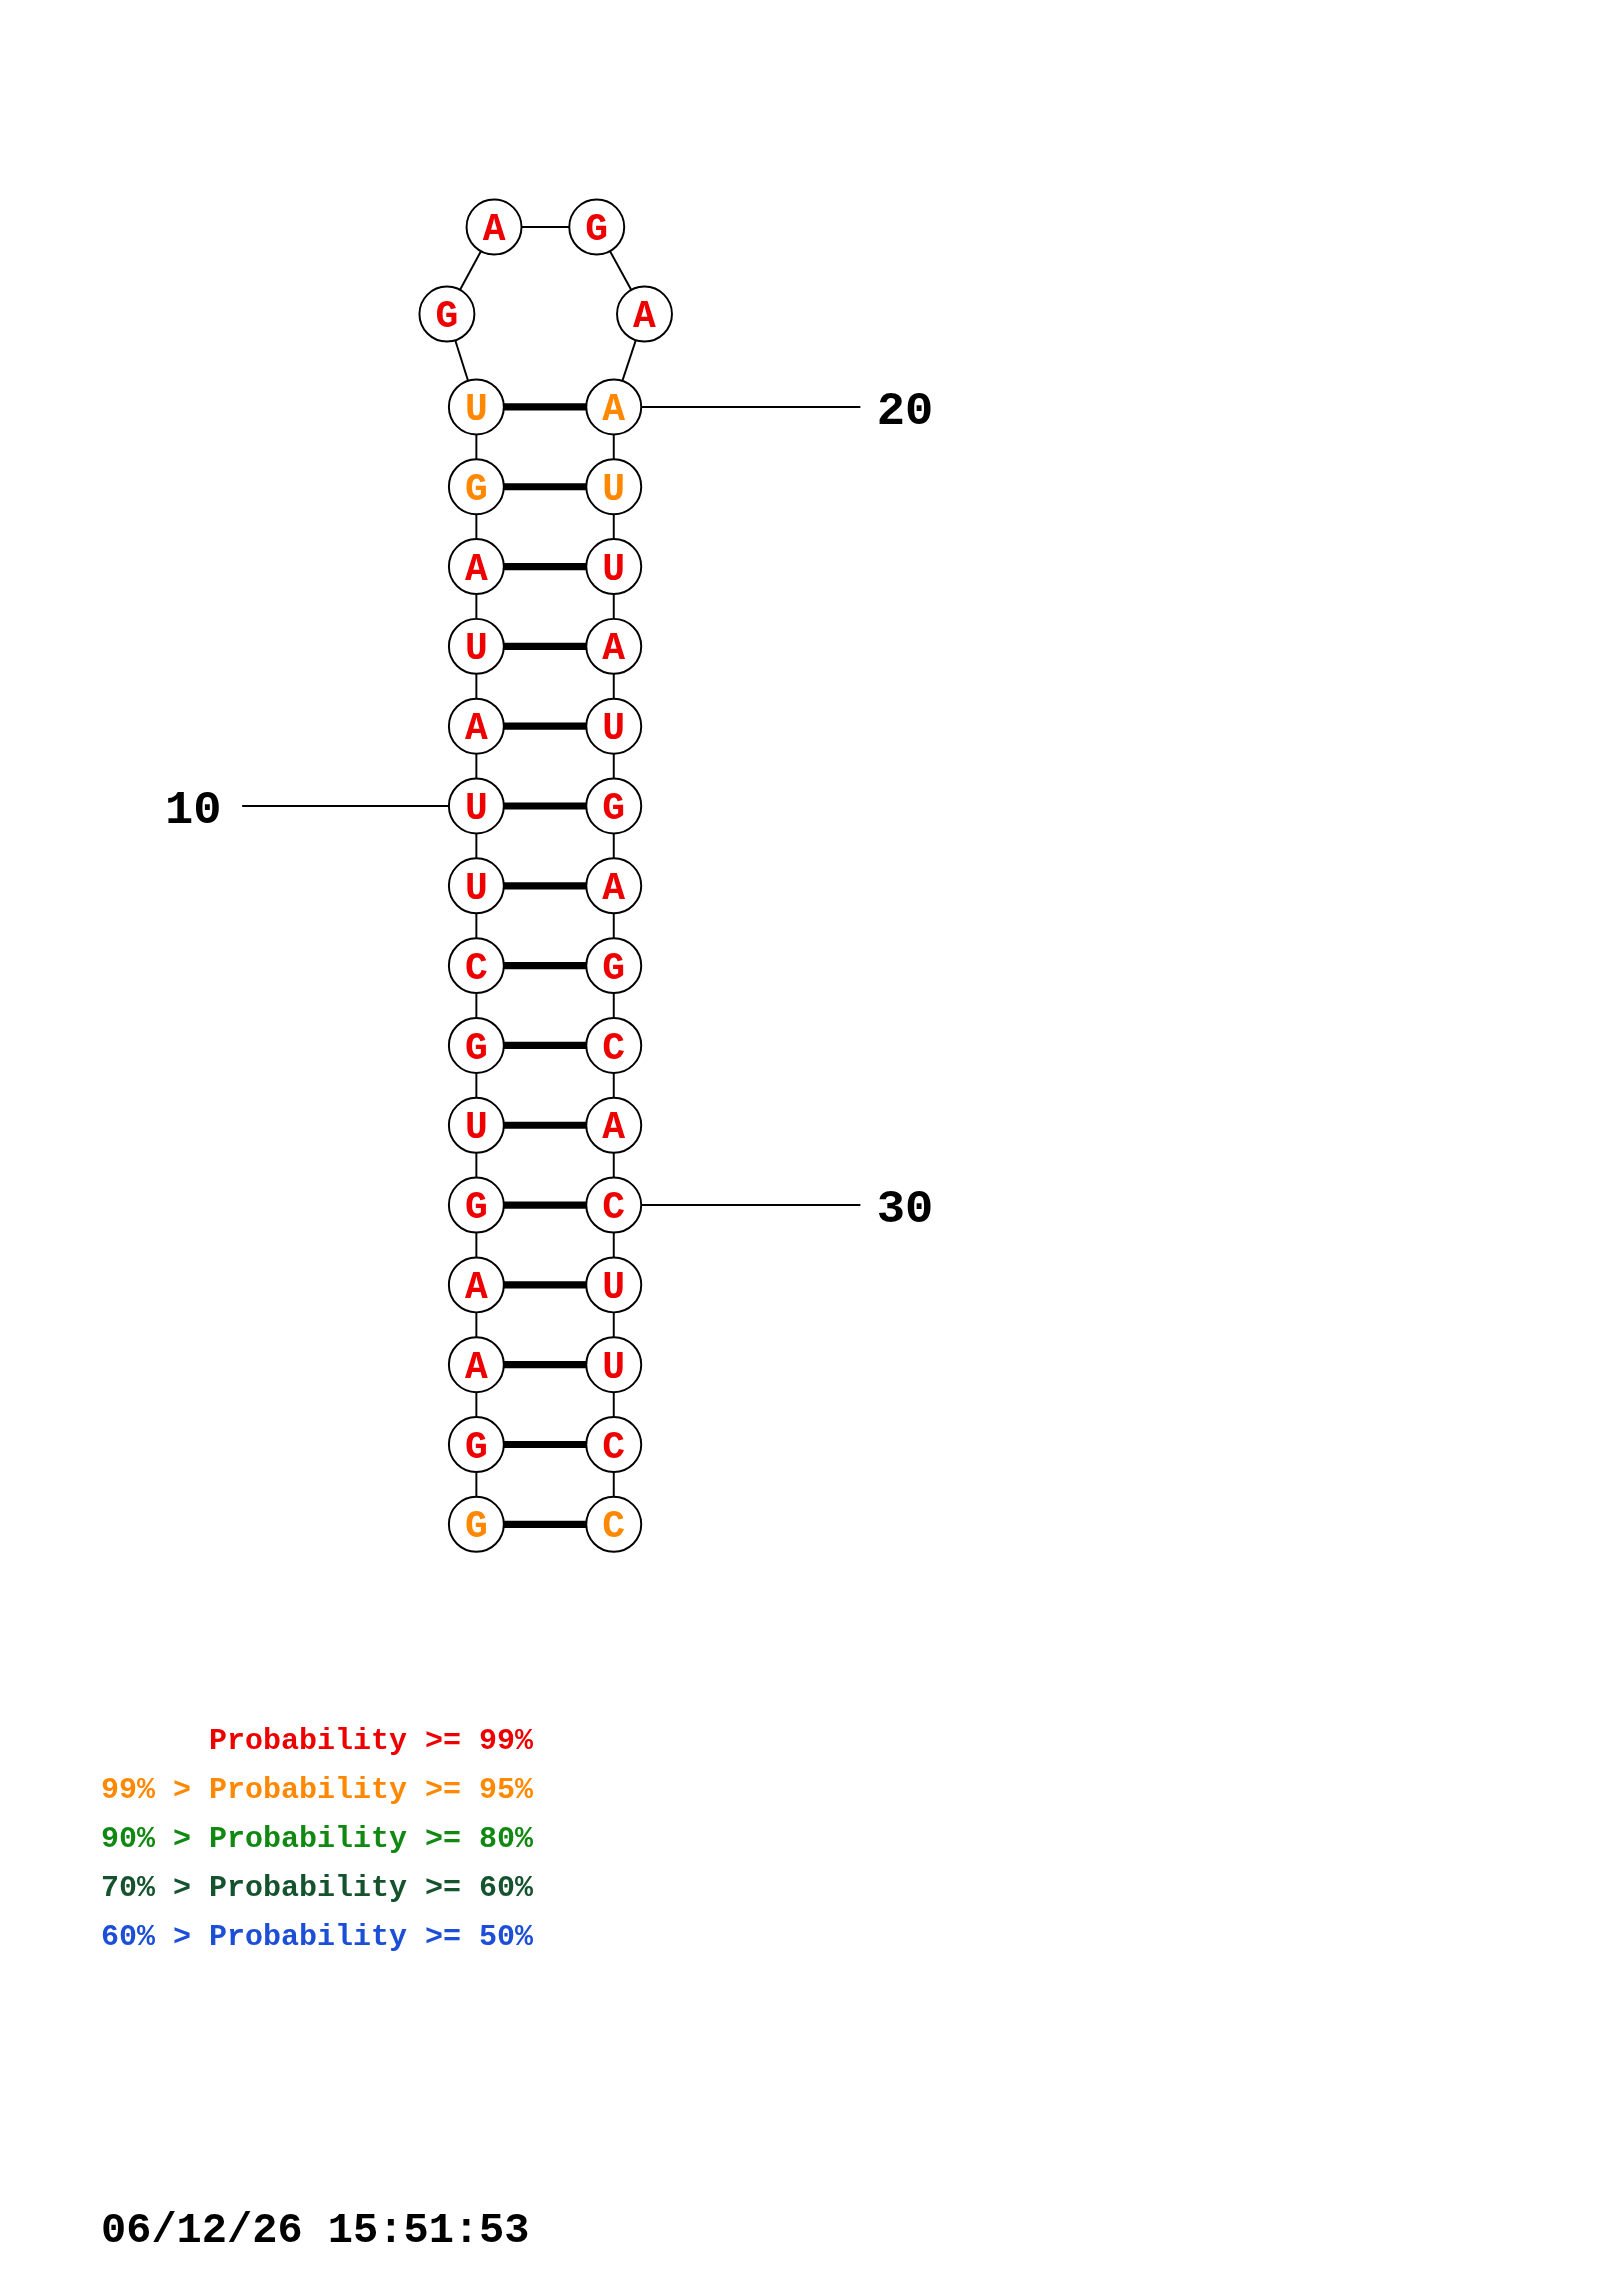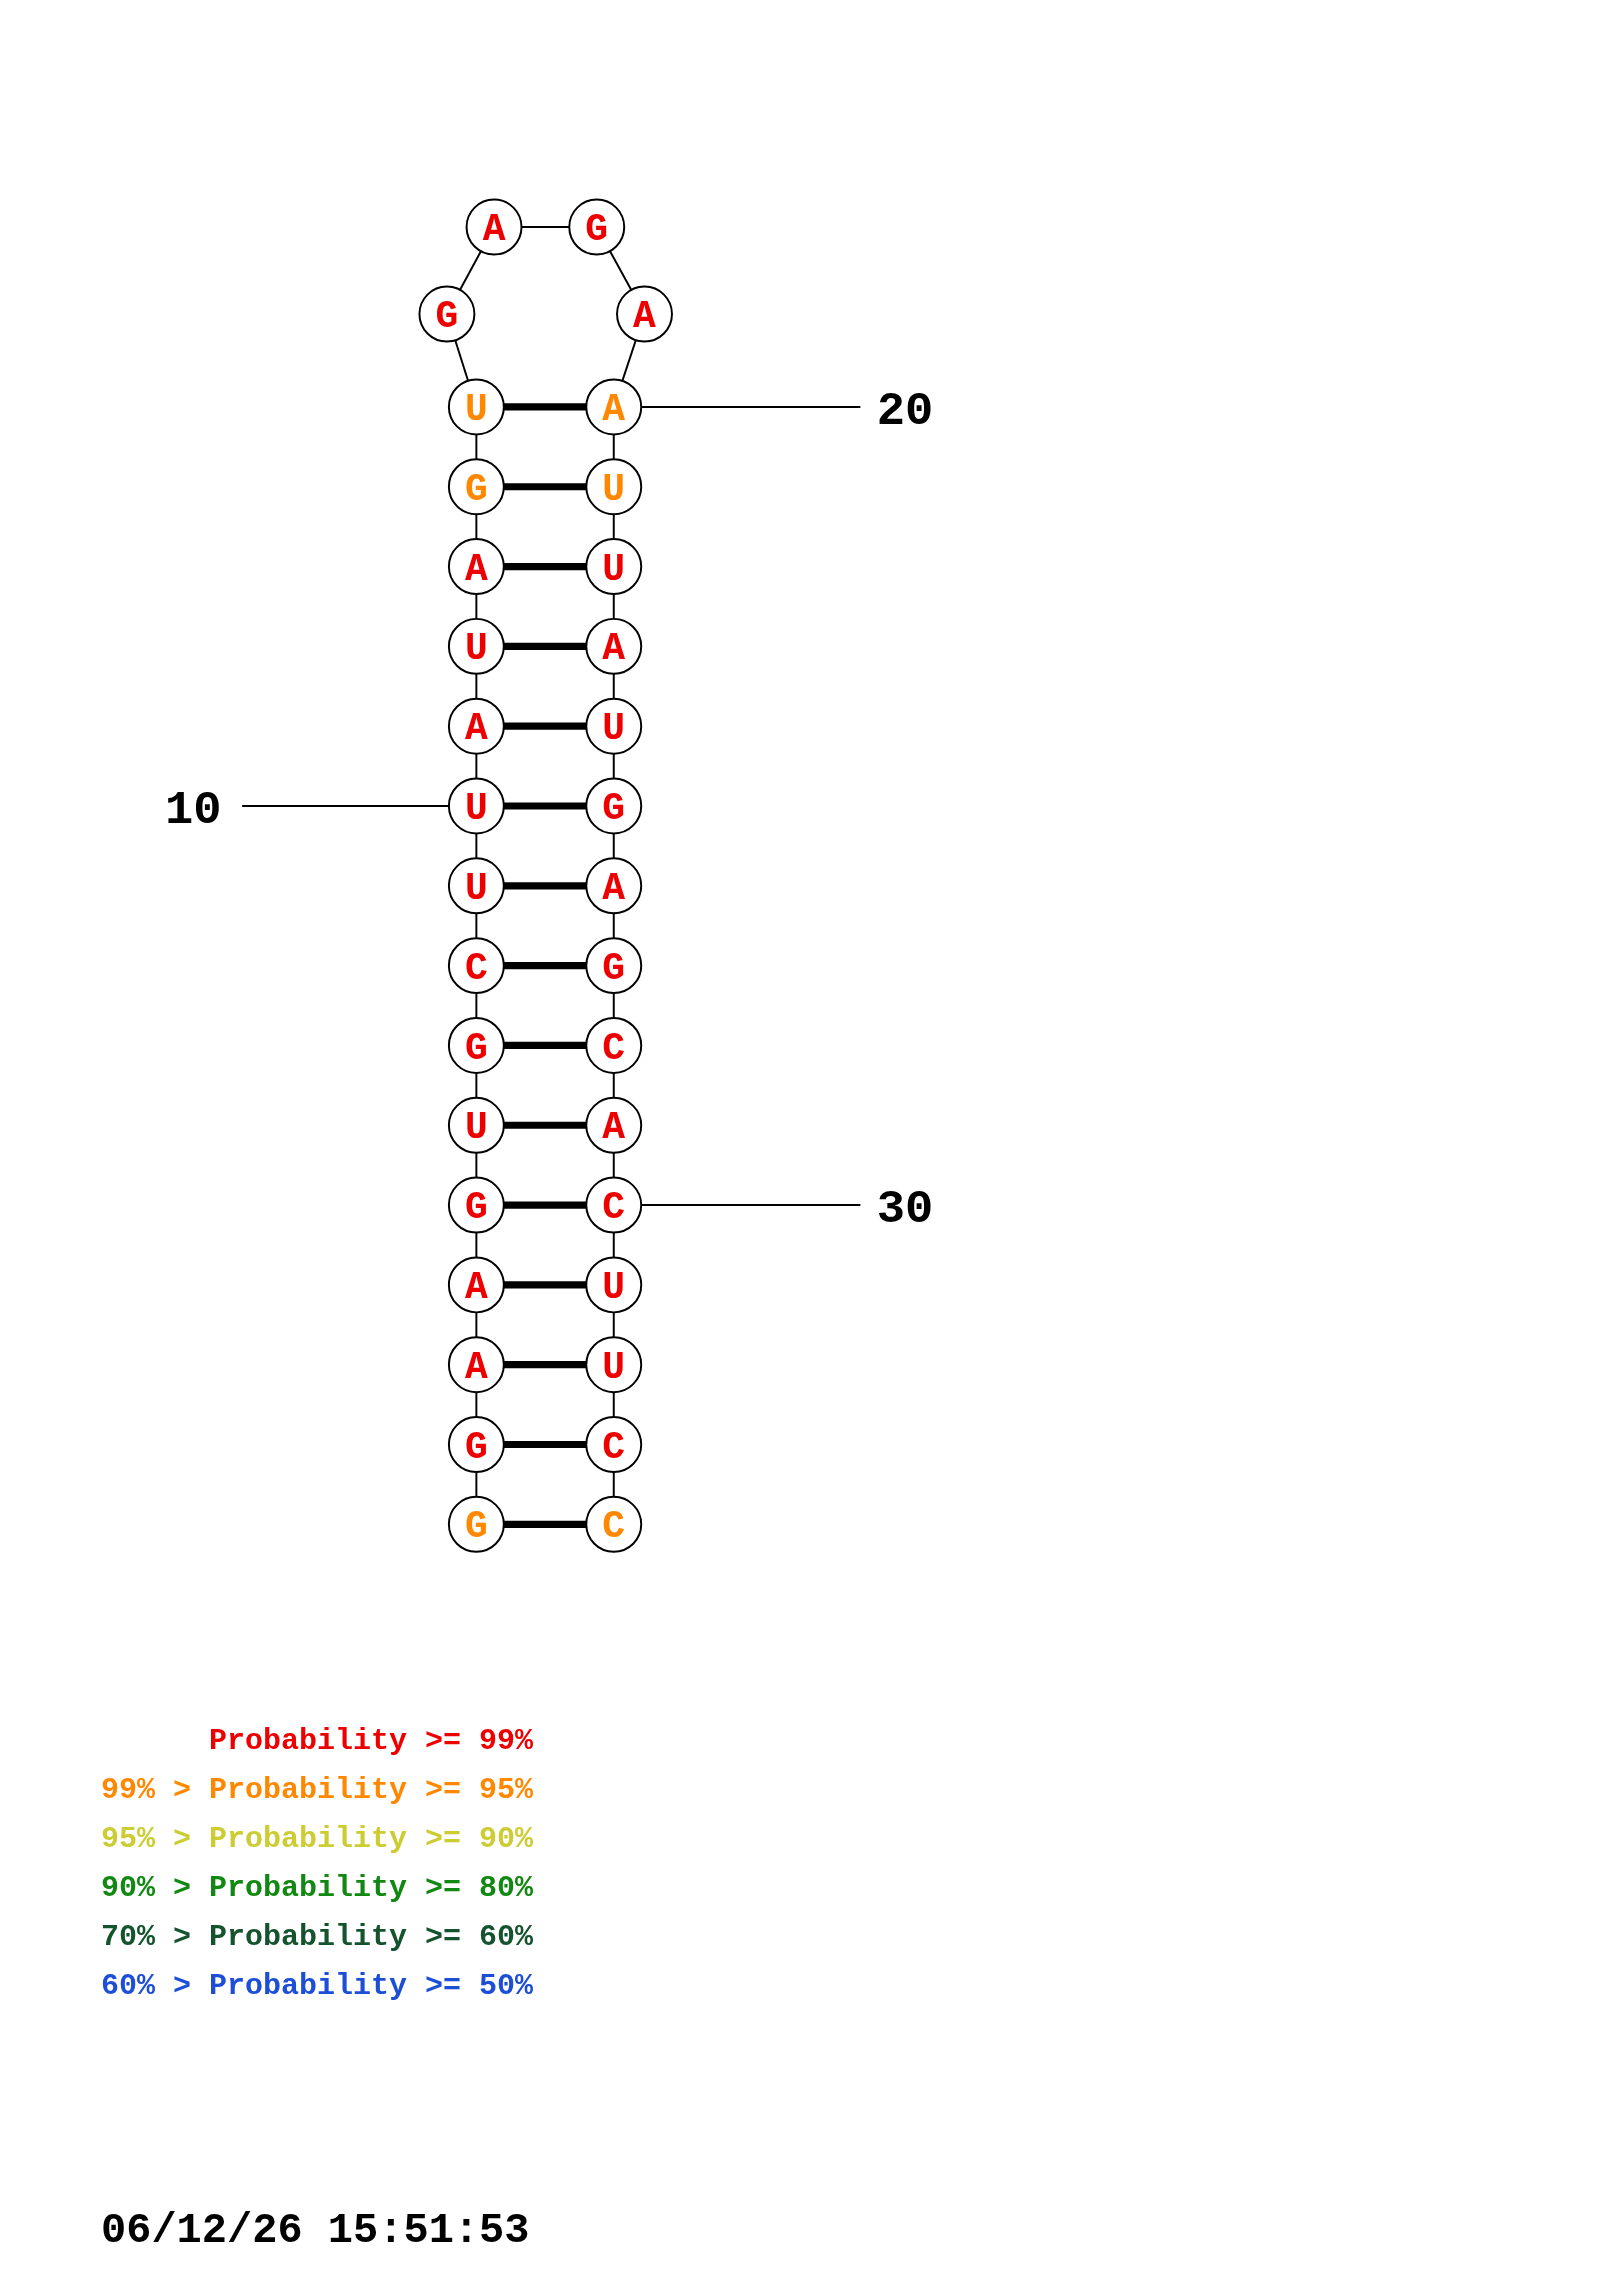--- a/index.html
+++ b/index.html
@@ -169,20 +169,19 @@
       <text x="938" y="2228" text-anchor="middle" font-size="58" fill="#ee0000">C</text>
       <circle cx="938" cy="2330" r="42" fill="#ffffff" stroke="#000000" stroke-width="3"></circle>
       <text x="938" y="2350" text-anchor="middle" font-size="58" fill="#ff8800">C</text>
       <text x="252" y="1258" font-size="72" fill="#000000">10</text>
       <text x="1340" y="648" font-size="72" fill="#000000">20</text>
       <text x="1340" y="1868" font-size="72" fill="#000000">30</text>
     </svg>
   <div id="legend">
       <div class="legend-line" style="color: rgb(238, 0, 0);">      Probability &gt;= 99%</div>
       <div class="legend-line" style="color: rgb(255, 136, 0); text-align: center;">99% &gt; Probability &gt;= 95%</div>
-      <div class="legend-line" style="color: rgb(204, 204, 51);">95% &gt; Probability &gt;= 90%</div>
       <div class="legend-line" style="color: rgb(17, 136, 17);">90% &gt; Probability &gt;= 80%</div>
       <div class="legend-line" style="color: #14532d;">70% &gt; Probability &gt;= 60%</div>
       <div class="legend-line" style="color: #1d4ed8;">60% &gt; Probability &gt;= 50%</div>
     </div>
   <div id="timestamp">06/12/26 15:51:53</div>
 </div>
 
 
 </body></html>

